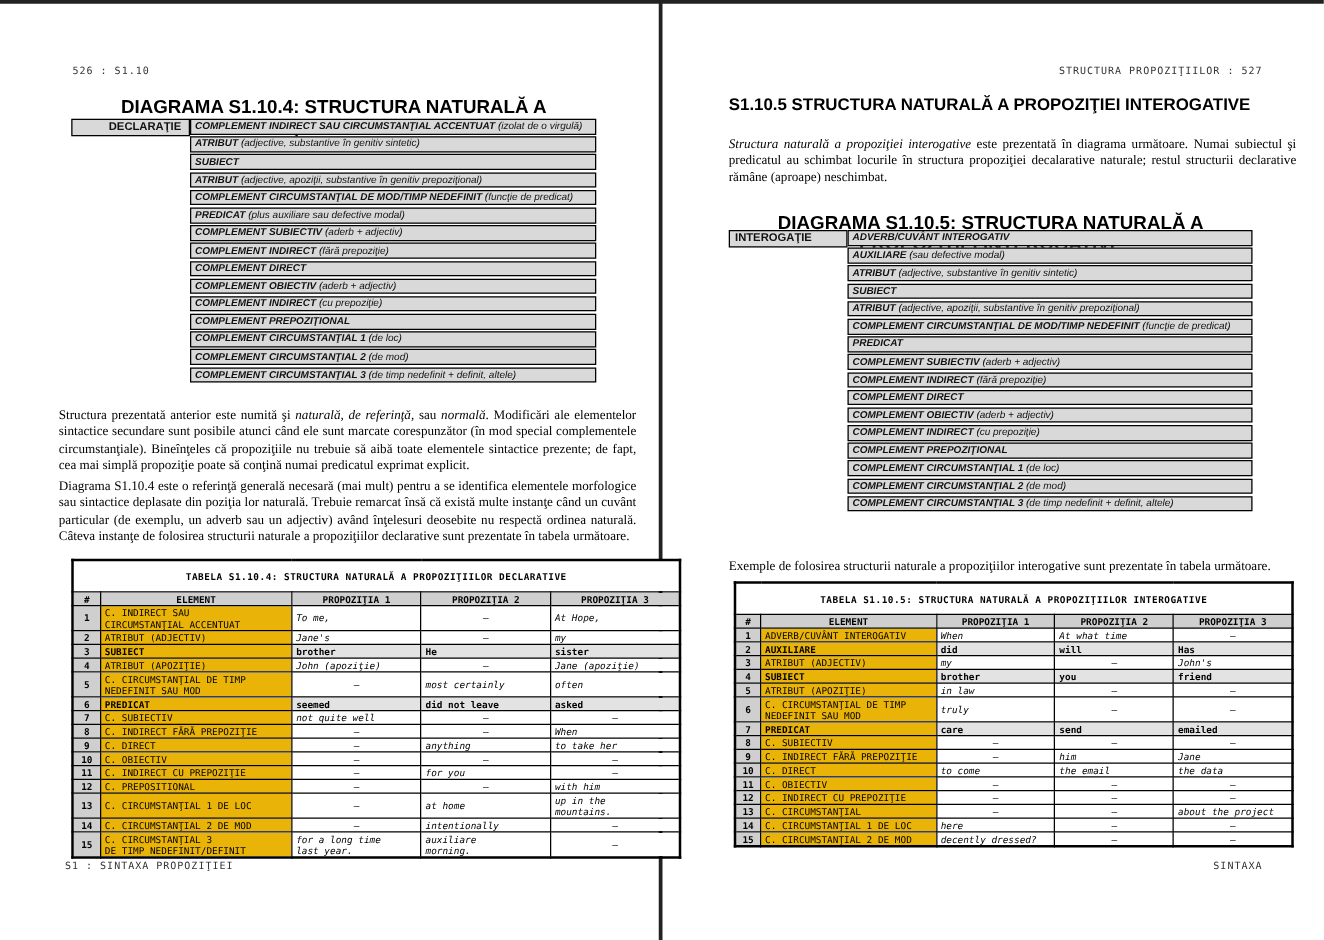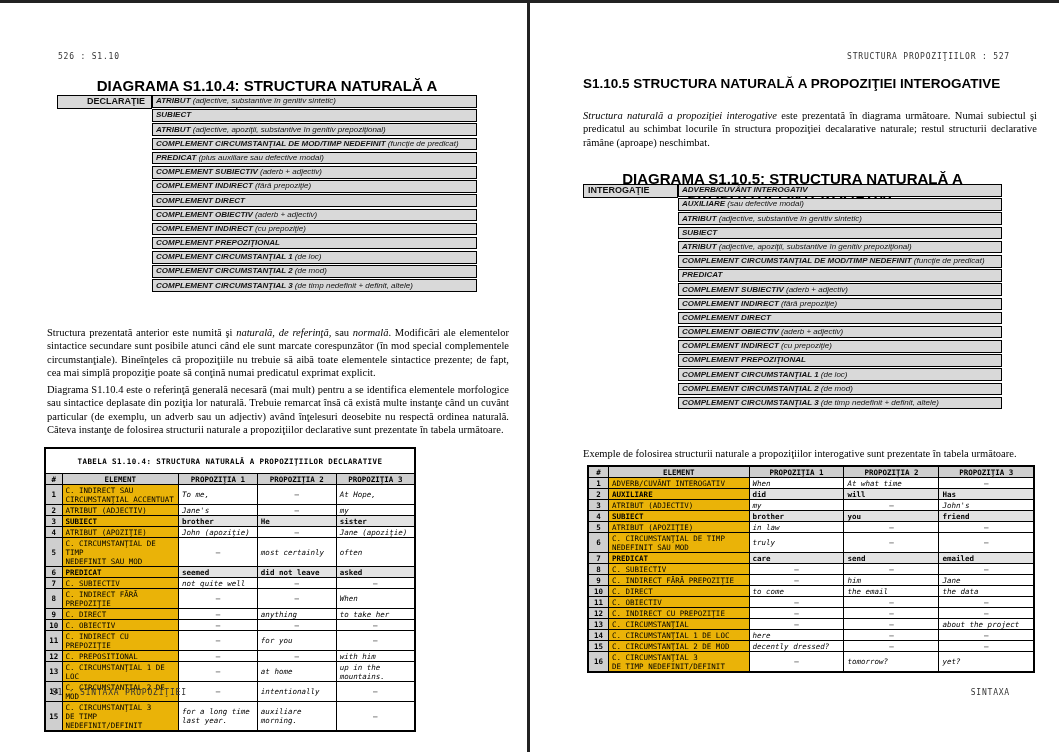--- a/index.html
+++ b/index.html
@@ -41,20 +41,24 @@
 
 <div class="abs rule-top"></div>
 <div class="abs divider"></div>
 
 <div class="abs mono" style="left:58px;top:52px;">526 : S1.10</div>
 
 <div class="abs dg-title" style="left:57px;top:77px;width:420px;">DIAGRAMA S1.10.4: STRUCTURA NATURALĂ A PROPOZIŢIEI DECLARATIVE</div>
 <div class="abs dg-label" style="left:57px;top:95px;padding-left:29px;">DECLARAŢIE</div>
 <div class="abs dg-col" style="left:152px;top:95px;">
     <div class="dg-row">
+      <span class="dg-main">COMPLEMENT INDIRECT SAU CIRCUMSTANŢIAL ACCENTUAT</span>
+      <span class="dg-note">&nbsp;(izolat de o virgulă)</span>
+    </div>
+    <div class="dg-row">
       <span class="dg-main">ATRIBUT</span>
       <span class="dg-note">&nbsp;(adjective, substantive în genitiv sintetic)</span>
     </div>
     <div class="dg-row">
       <span class="dg-main">SUBIECT</span>
     </div>
     <div class="dg-row">
       <span class="dg-main">ATRIBUT</span>
       <span class="dg-note">&nbsp;(adjective, apoziţii, substantive în genitiv prepoziţional)</span>
     </div>
@@ -98,21 +102,21 @@
     </div>
     <div class="dg-row">
       <span class="dg-main">COMPLEMENT CIRCUMSTANŢIAL 3</span>
       <span class="dg-note">&nbsp;(de timp nedefinit + definit, altele)</span>
     </div>
   </div>
 
 <div class="abs body-text" style="left:47px;top:326px;width:462px;"><span>Structura prezentată anterior este numită şi </span><span class="it">naturală, de referinţă,</span><span> sau </span><span class="it">normală</span><span>. Modificări ale elementelor sintactice secundare sunt posibile atunci când ele sunt marcate corespunzător (în mod special complementele circumstanţiale). Bineînţeles că propoziţiile nu trebuie să aibă toate elementele sintactice prezente; de fapt, cea mai simplă propoziţie poate să conţină numai predicatul exprimat explicit.</span></div>
 <div class="abs body-text" style="left:47px;top:383px;width:462px;"><span>Diagrama S1.10.4 este o referinţă generală necesară (mai mult) pentru a se identifica elementele morfologice sau sintactice deplasate din poziţia lor naturală. Trebuie remarcat însă că există multe instanţe când un cuvânt particular (de exemplu, un adverb sau un adjectiv) având înţelesuri deosebite nu respectă ordinea naturală. Câteva instanţe de folosirea structurii naturale a propoziţiilor declarative sunt prezentate în tabela următoare.</span></div>
 
-<div class="abs" style="left:44px;top:447px;width:372px;border-radius:23px;">
+<div class="abs" style="left:57px;top:447px;width:488px;border-radius:23px;">
     <table class="tbl">
       <colgroup>
         <col style="width: 4.6%;">
         <col style="width: 31.5%;">
         <col style="width: 21.3%;">
         <col style="width: 21.3%;">
         <col style="width: 21.3%;">
       </colgroup>
       <tbody>
         <tr>
@@ -317,20 +321,23 @@
 <div class="abs" style="left:587px;top:465px;width:448px;">
     <table class="tbl">
       <colgroup>
         <col style="width: 4.6%;">
         <col style="width: 31.5%;">
         <col style="width: 21.3%;">
         <col style="width: 21.3%;">
         <col style="width: 21.3%;">
       </colgroup>
       <tbody>
+        <tr>
+          <td colspan="5" class="ttl">TABELA S1.10.5: STRUCTURA NATURALĂ A PROPOZIŢIILOR INTEROGATIVE</td>
+        </tr>
         <tr class="hdr">
           <td>#</td>
           <td>ELEMENT</td>
           <td>PROPOZIŢIA 1</td>
           <td>PROPOZIŢIA 2</td>
           <td>PROPOZIŢIA 3</td>
         </tr>
         <tr>
           <td class="num">1</td>
           <td class="elem">ADVERB/CUVÂNT INTEROGATIV</td>
@@ -430,25 +437,17 @@
           <td class="val dash">—</td>
           <td class="val dash">—</td>
         </tr>
         <tr>
           <td class="num">15</td>
           <td class="elem">C. CIRCUMSTANŢIAL 2 DE MOD</td>
           <td class="val">decently dressed?</td>
           <td class="val dash">—</td>
           <td class="val dash">—</td>
         </tr>
-        <tr>
-          <td class="num">16</td>
-          <td class="elem">C. CIRCUMSTANŢIAL 3
-DE TIMP NEDEFINIT/DEFINIT</td>
-          <td class="val dash">—</td>
-          <td class="val">tomorrow?</td>
-          <td class="val">yet?</td>
-        </tr>
       </tbody>
     </table>
   </div>
 
 <div class="abs pg-footer" style="left:583px;top:688px;width:427px;text-align:right;">SINTAXA</div>
 
 </body></html>

